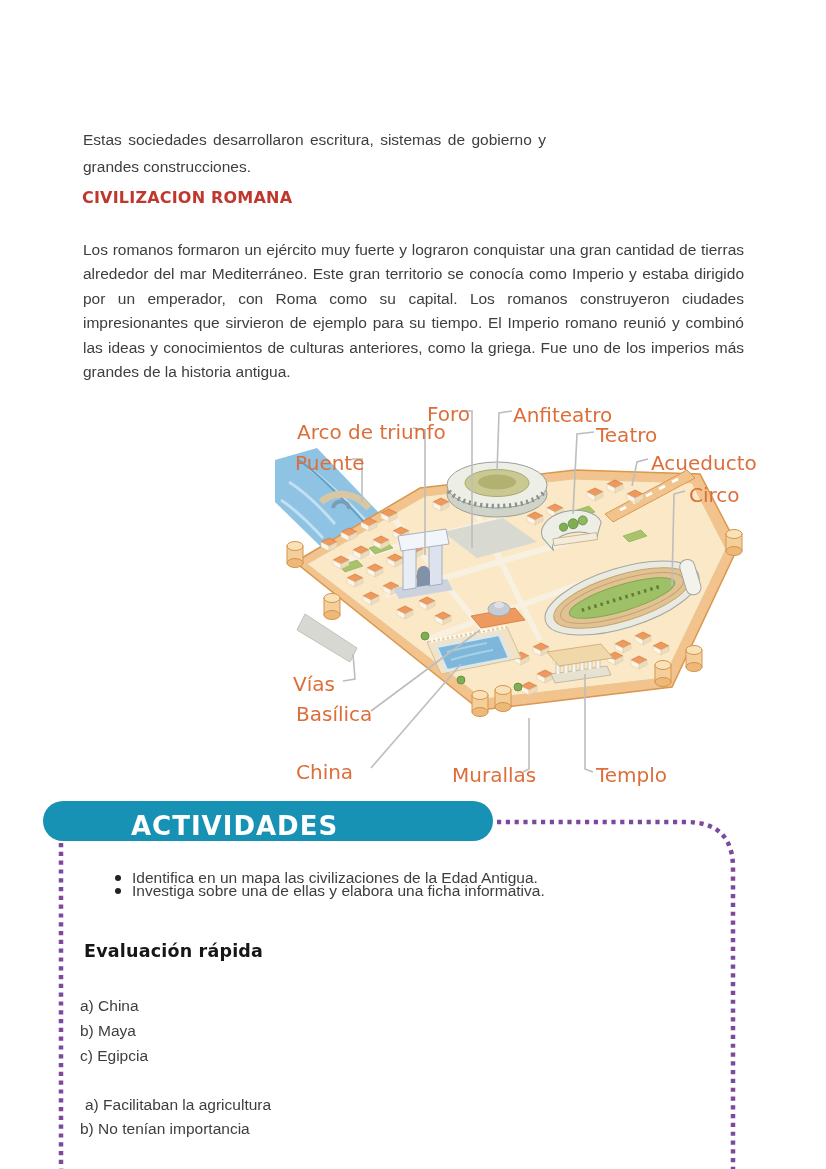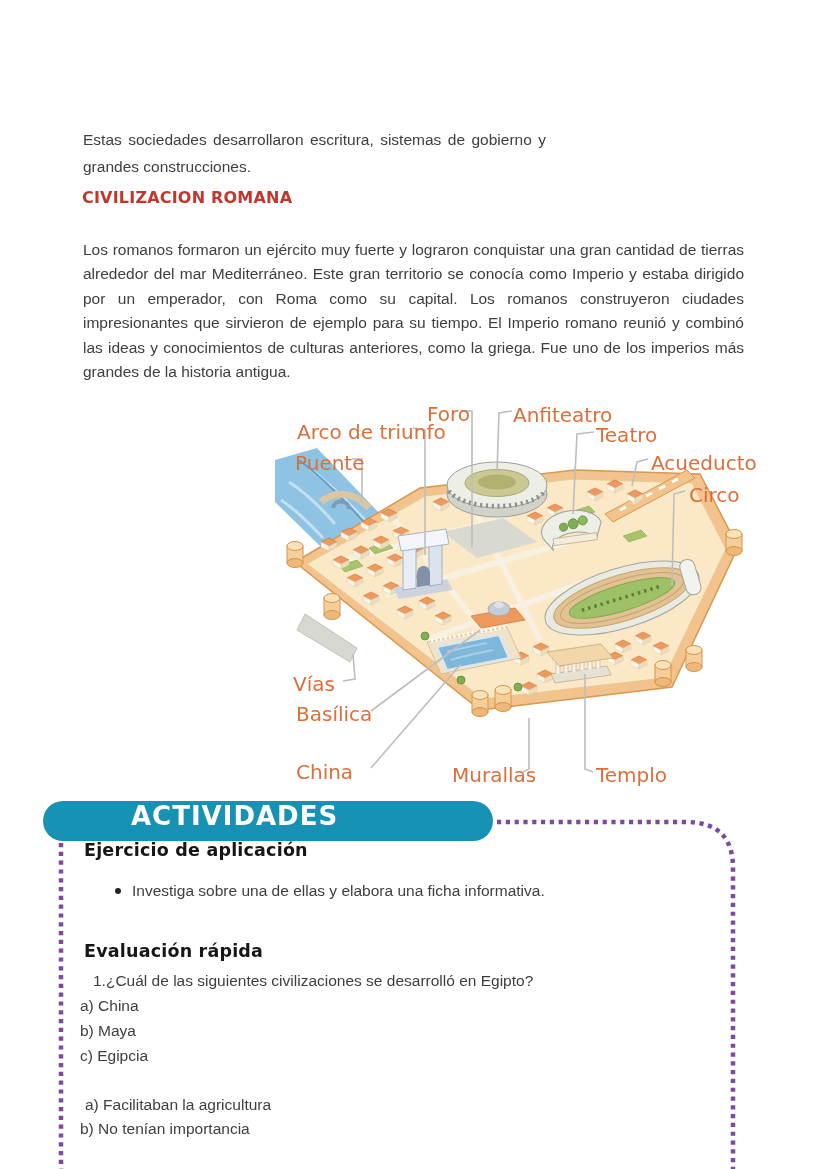--- a/index.html
+++ b/index.html
@@ -16,21 +16,21 @@
   .body-text{left:83px;top:200px;width:661px;font-size:15.5px;line-height:24.6px;text-align:justify;}
   .figure{left:275px;top:368px;width:475px;height:400px;}
   .figure svg{position:absolute;left:0;top:0;}
   .fig-label{
     position:absolute;font-family:"DejaVu Sans",sans-serif;font-weight:normal;
     font-size:20px;color:#dd6e3a;white-space:nowrap;
   }
   .dotted-border{left:0;top:0;width:826px;height:1169px;pointer-events:none;}
   .banner{
     left:43px;top:779px;width:450px;height:40px;border-radius:20px;background:#1892b4;
-    display:flex;align-items:flex-start;
+    display:flex;align-items:flex-end;
   }
   .banner span{
     margin-left:88px;font-family:"DejaVu Sans",sans-serif;font-weight:bold;font-size:26px;
     letter-spacing:1px;color:#ffffff;
   }
   .act-title{
     margin:0;font-family:"DejaVu Sans",sans-serif;font-weight:bold;font-size:17.5px;
     color:#161616;letter-spacing:.2px;
   }
   .line{font-size:15.5px;line-height:20px;white-space:nowrap;}
@@ -213,32 +213,32 @@
     <g stroke="#7c4a9c" stroke-width="4.5" stroke-dasharray="4.2,4.6" fill="none" stroke-linecap="butt">
       <path d="M497,800 L686,800 Q733,800 733,846 L733,1148 Q733,1161 721,1167"></path>
       <path d="M61,821 L61,1146 Q61,1160 73,1166"></path>
     </g>
   </svg>
 
   <div class="abs banner">
     <span>ACTIVIDADES</span>
   </div>
 
-  <h3 class="abs act-title" style="left:84px;top:818px">Ejercicio de aplicación</h3>
-
+
+  <div class="abs line bullet-row" style="left:115px;top:846px">
+    <span class="bullet-dot"></span>
+    <span>Identifica en un mapa las civilizaciones de la Edad Antigua.</span>
+  </div>
   <div class="abs line bullet-row" style="left:115px;top:859px">
     <span class="bullet-dot"></span>
     <span>Investiga sobre una de ellas y elabora una ficha informativa.</span>
   </div>
 
   <h3 class="abs act-title" style="left:84px;top:919px">Evaluación rápida</h3>
 
-  <div class="abs line" style="left:93px;top:949px">
-    <span class="qnum">1.</span><span>¿Cuál de las siguientes civilizaciones se desarrolló en Egipto?</span>
-  </div>
   <div class="abs line" style="left:80px;top:974px">a) China</div>
   <div class="abs line" style="left:80px;top:999px">b) Maya</div>
   <div class="abs line" style="left:80px;top:1024px">c) Egipcia</div>
 
   <div class="abs line" style="left:85px;top:1073px">a) Facilitaban la agricultura</div>
   <div class="abs line" style="left:80px;top:1097px">b) No tenían importancia</div>
 
 </div>
 
 </body></html>

